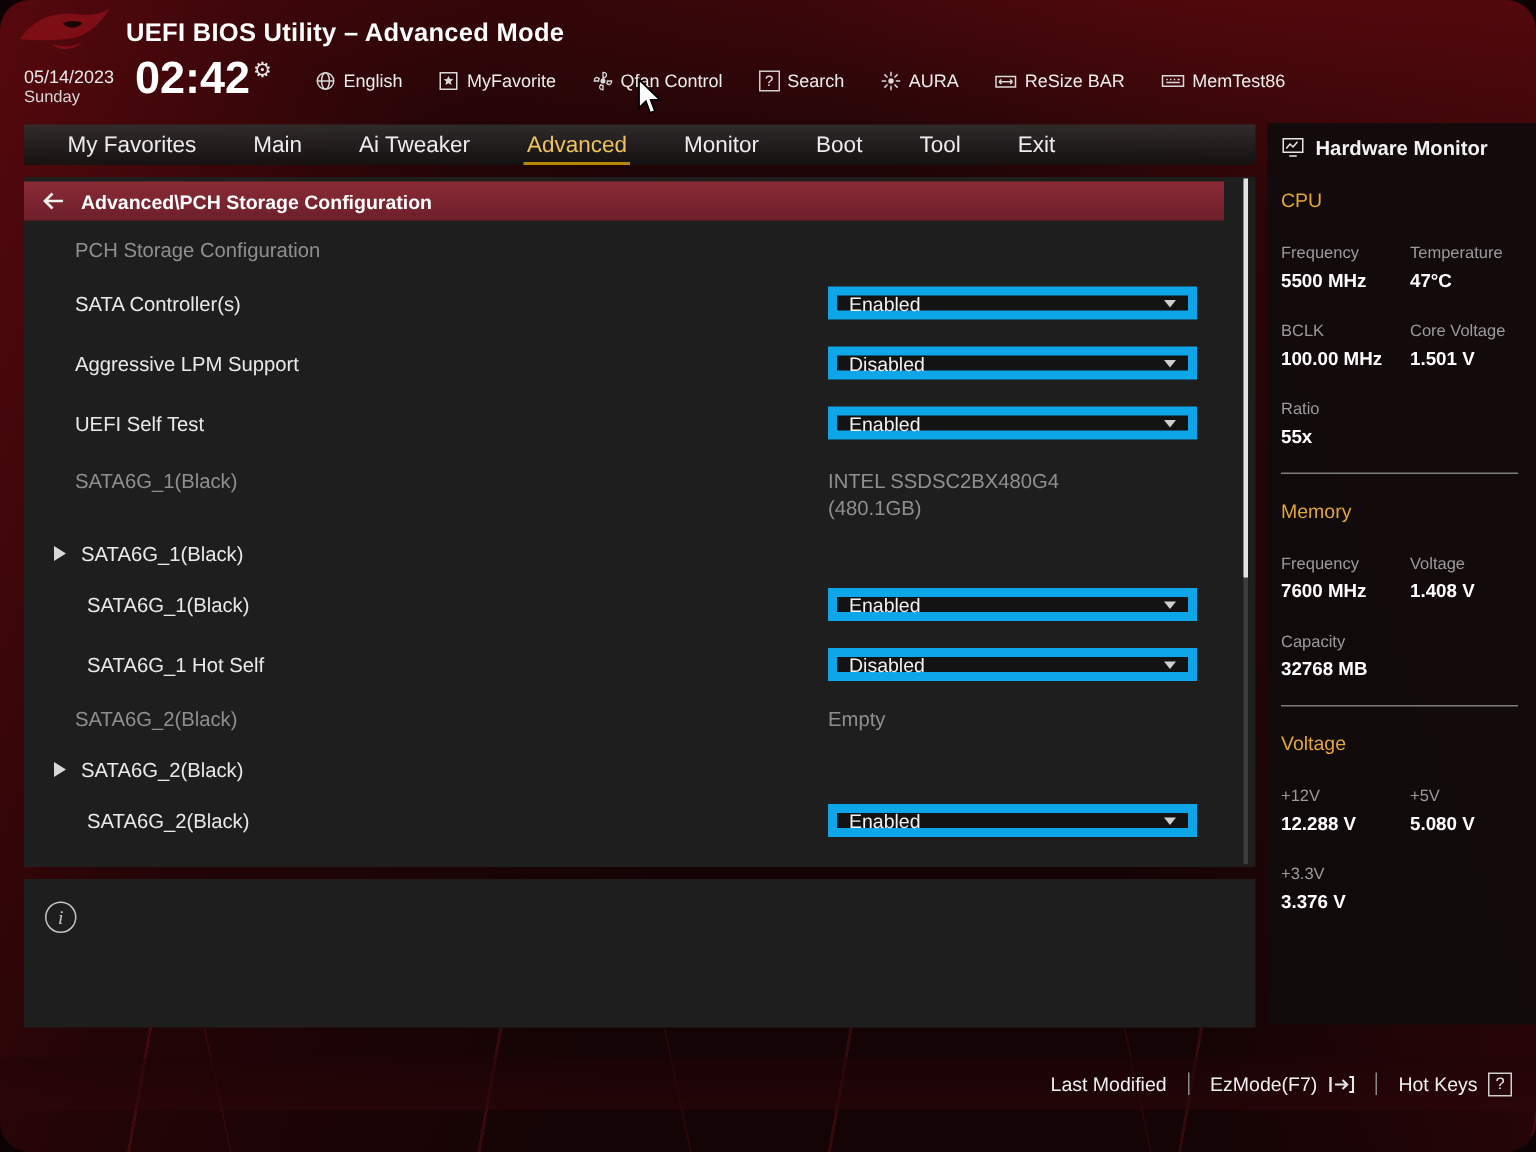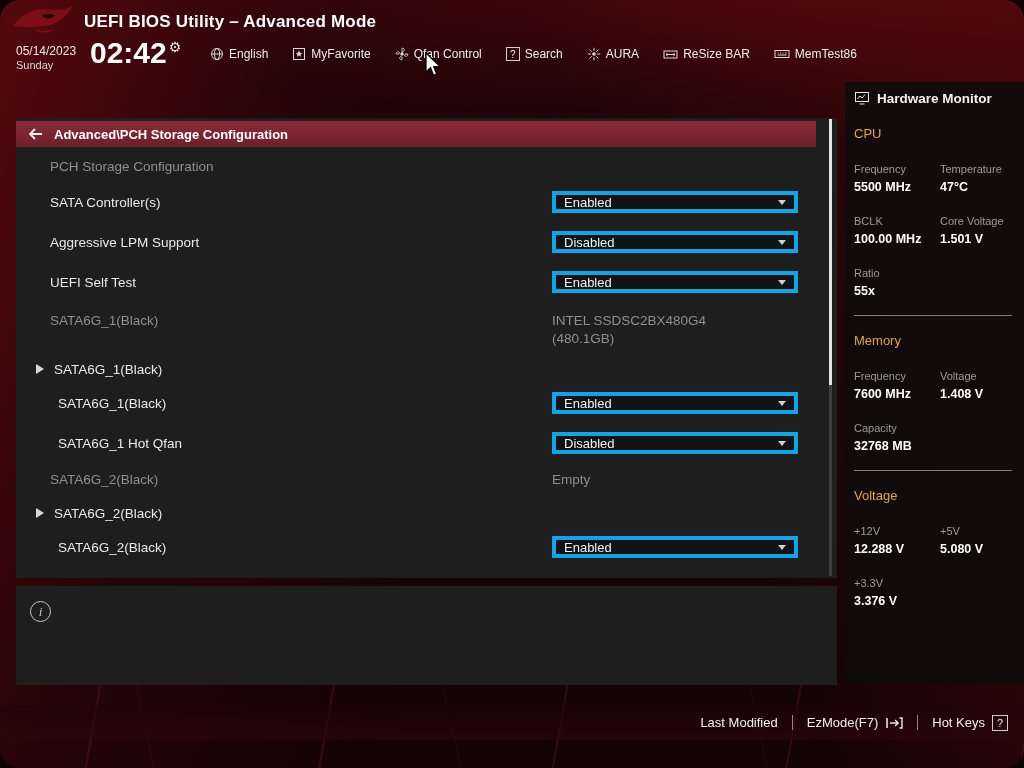--- a/index.html
+++ b/index.html
@@ -49,21 +49,21 @@
   .crumbbar { position:absolute; left:0; top:3px; width:800px; height:26px;
     background:linear-gradient(180deg,#8a2b36,#6d1f2a); display:flex; align-items:center; }
   .back { margin-left:12px; display:flex; align-items:center; cursor:default; }
   .crumb { color:#ffffff; font-size:13px; font-weight:700; margin-left:10px; }
   .section-title { position:absolute; left:34px; top:41px; color:#8f8f8f; font-size:13.5px; }
 
   .row { position:absolute; left:0; width:800px; height:22px; display:flex; align-items:center; }
   .row .lbl { position:absolute; left:34px; color:#e9e9e9; font-size:13.5px; }
   .row.indent .lbl { left:42px; }
   .row.gray .lbl { color:#8f8f8f; }
-  .dd { position:absolute; left:536px; width:246px; height:22px; background:#131313; border:4px solid #0ea5e9;
+  .dd { position:absolute; left:536px; width:246px; height:22px; background:#131313; border:6px solid #0ea5e9;
     display:flex; align-items:center; padding:0 8px; cursor:default; }
   .dd .val { color:#f2f2f2; font-size:13px; flex:1; }
   .dd .caret { width:0; height:0; border-left:4px solid transparent; border-right:4px solid transparent; border-top:5px solid #cfcfcf; }
   .infoval { position:absolute; left:536px; top:3px; color:#8f8f8f; font-size:13.5px; line-height:18px; }
   .exp-arrow { position:absolute; left:20px; top:6px; }
   .exp-lbl { position:absolute; left:38px; color:#e9e9e9; font-size:13.5px; }
 
   .scrolltrack { position:absolute; left:829px; top:119px; width:3px; height:457px; background:rgba(255,255,255,.14); }
   .scrollthumb { position:absolute; left:0; top:0; width:3px; height:266px; background:#e2e2e2; }
 
@@ -181,20 +181,30 @@
       <span>MemTest86</span>
     </div>
   </div>
 
   <div class="cursor">
     <svg width="20" height="26" viewBox="0 0 20 26">
         <path d="M2 1 L2 20 L6.6 15.6 L9.4 23.2 L12.6 22 L9.8 14.6 L16 14.6 Z" fill="#ffffff" stroke="#000000" stroke-width="1.2"></path>
       </svg>
   </div>
 
+  <div class="nav">
+    <div class="tab">My Favorites</div>
+    <div class="tab">Main</div>
+    <div class="tab">Ai Tweaker</div>
+    <div class="tab active">Advanced</div>
+    <div class="tab">Monitor</div>
+    <div class="tab">Boot</div>
+    <div class="tab">Tool</div>
+    <div class="tab">Exit</div>
+  </div>
 
   <div class="main">
     <div class="crumbbar">
       <span class="back">
         <svg width="16" height="12" viewBox="0 0 16 12">
             <path d="M7 1 L2 6 L7 11 M2 6 H14" stroke="#f0f0f0" stroke-width="1.8" fill="none"></path>
           </svg>
       </span>
       <span class="crumb">Advanced\PCH Storage Configuration</span>
     </div>
@@ -243,21 +253,21 @@
 
     <div class="row indent" style="top:274px">
       <span class="lbl">SATA6G_1(Black)</span>
       <div class="dd">
         <span class="val">Enabled</span>
         <span class="caret"></span>
       </div>
     </div>
 
     <div class="row indent" style="top:314px">
-      <span class="lbl">SATA6G_1 Hot Qfan</span>
+      <span class="lbl">SATA6G_1 Hot Self</span>
       <div class="dd">
         <span class="val">Disabled</span>
         <span class="caret"></span>
       </div>
     </div>
 
     <div class="row gray" style="top:350px">
       <span class="lbl">SATA6G_2(Black)</span>
       <div class="infoval">
         <div>Empty</div>

